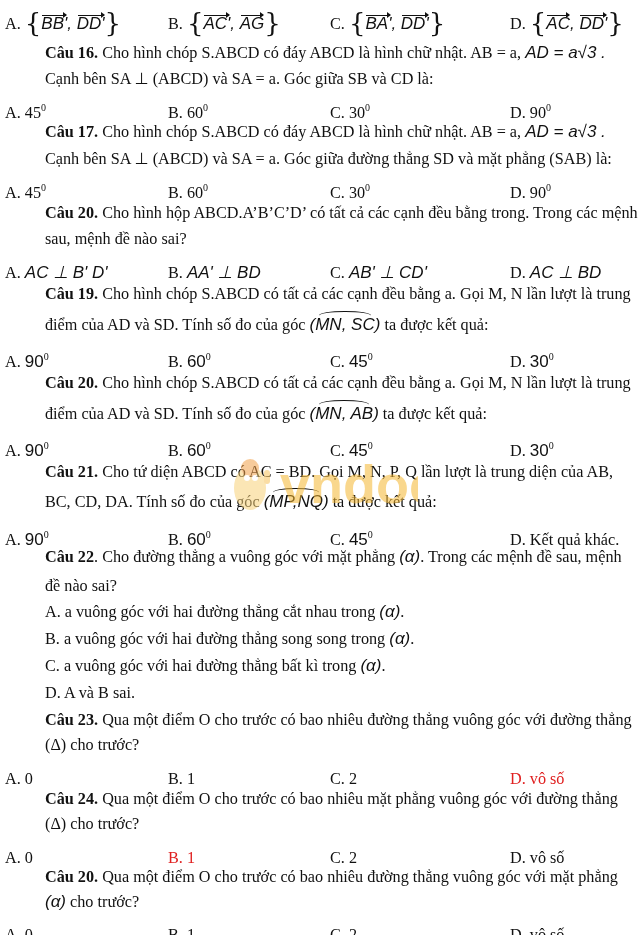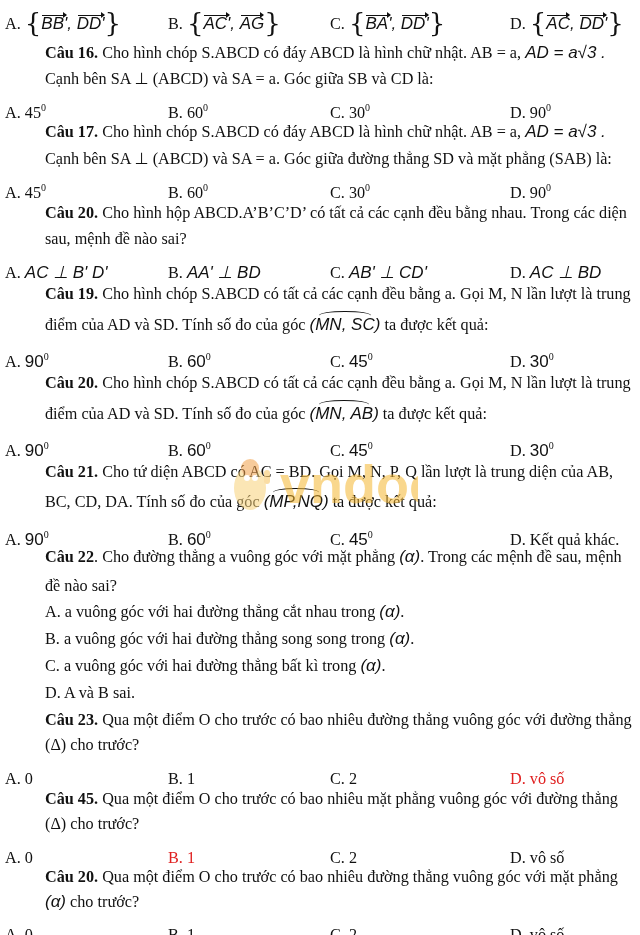--- a/index.html
+++ b/index.html
@@ -54,21 +54,21 @@
   <div class="line" style="top:122px">
     <span class="q">Câu 17.</span> <span>Cho hình chóp S.ABCD có đáy ABCD là hình chữ nhật. AB = a,</span> <span class="math">AD = a√3 .</span>
   </div>
   <div class="line" style="top:149px"><span>Cạnh bên SA ⊥ (ABCD) và SA = a. Góc giữa đường thẳng SD và mặt phẳng (SAB) là:</span></div>
   <div class="opt c0" style="top:176px"><span>A. 45</span><sup>0</sup></div>
   <div class="opt c1" style="top:176px"><span>B. 60</span><sup>0</sup></div>
   <div class="opt c2" style="top:176px"><span>C. 30</span><sup>0</sup></div>
   <div class="opt c3" style="top:176px"><span>D. 90</span><sup>0</sup></div>
 
   <div class="line" style="top:203px">
-    <span class="q">Câu 20.</span> <span>Cho hình hộp ABCD.A’B’C’D’ có tất cả các cạnh đều bằng nhau. Trong các diện</span>
+    <span class="q">Câu 20.</span> <span>Cho hình hộp ABCD.A’B’C’D’ có tất cả các cạnh đều bằng trong. Trong các mệnh</span>
   </div>
   <div class="line" style="top:229px"><span>sau, mệnh đề nào sai?</span></div>
   <div class="opt c0" style="top:256px"><span>A.</span> <span class="math">AC ⊥ B' D'</span></div>
   <div class="opt c1" style="top:256px"><span>B.</span> <span class="math">AA' ⊥ BD</span></div>
   <div class="opt c2" style="top:256px"><span>C.</span> <span class="math">AB' ⊥ CD'</span></div>
   <div class="opt c3" style="top:256px"><span>D.</span> <span class="math">AC ⊥ BD</span></div>
 
   <div class="line" style="top:284px">
     <span class="q">Câu 19.</span> <span>Cho hình chóp S.ABCD có tất cả các cạnh đều bằng a. Gọi M, N lần lượt là trung</span>
   </div>
@@ -114,21 +114,21 @@
   <div class="line" style="top:710px">
     <span class="q">Câu 23.</span> <span>Qua một điểm O cho trước có bao nhiêu đường thẳng vuông góc với đường thẳng</span>
   </div>
   <div class="line" style="top:735px"><span>(Δ)</span> <span>cho trước?</span></div>
   <div class="opt c0" style="top:762px"><span>A. 0</span></div>
   <div class="opt c1" style="top:762px"><span>B. 1</span></div>
   <div class="opt c2" style="top:762px"><span>C.  2</span></div>
   <div class="opt c3 red" style="top:762px"><span>D. vô số</span></div>
 
   <div class="line" style="top:789px">
-    <span class="q">Câu 45.</span> <span>Qua một điểm O cho trước có bao nhiêu mặt phẳng vuông góc với đường thẳng</span>
+    <span class="q">Câu 24.</span> <span>Qua một điểm O cho trước có bao nhiêu mặt phẳng vuông góc với đường thẳng</span>
   </div>
   <div class="line" style="top:814px"><span>(Δ)</span> <span>cho trước?</span></div>
   <div class="opt c0" style="top:841px"><span>A. 0</span></div>
   <div class="opt c1 red" style="top:841px"><span>B. 1</span></div>
   <div class="opt c2" style="top:841px"><span>C.  2</span></div>
   <div class="opt c3" style="top:841px"><span>D. vô số</span></div>
 
   <div class="line" style="top:867px">
     <span class="q">Câu 20.</span> <span>Qua một điểm O cho trước có bao nhiêu đường thẳng vuông góc với mặt phẳng</span>
   </div>

